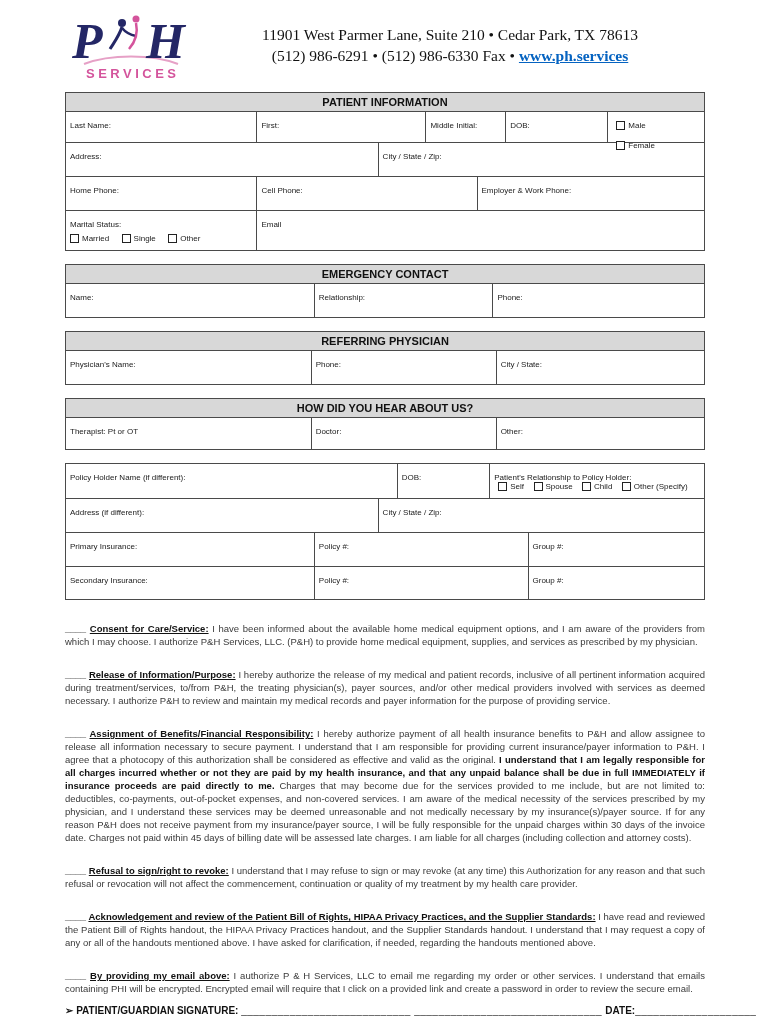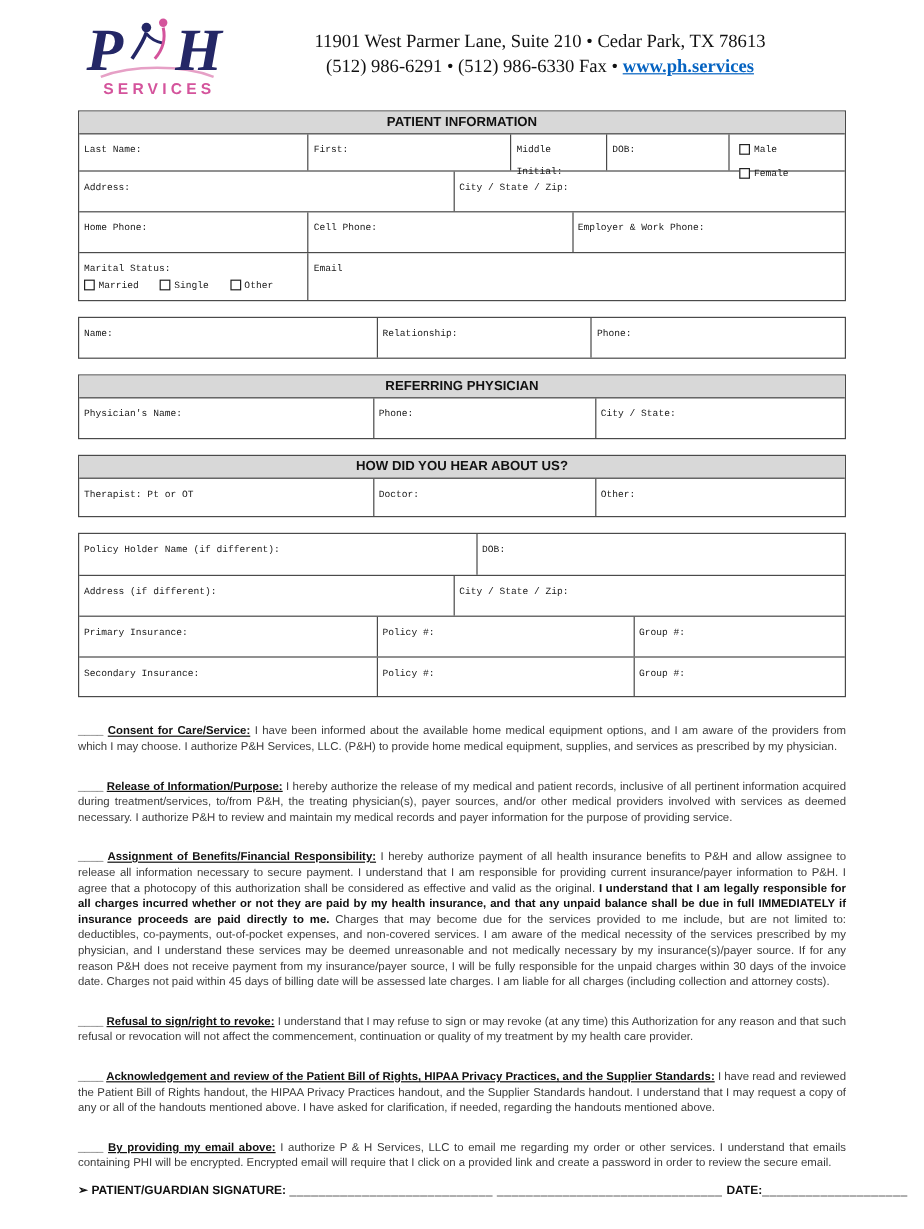--- a/index.html
+++ b/index.html
@@ -16,21 +16,21 @@
     font-family:"Liberation Serif", serif; font-size:15.5px; color:#111;
   }
   .hdr-line2 { margin-top:3px; }
   a.site { color:#0563c1; text-decoration:underline; cursor:pointer;font-weight:bold; }
   
   .ftable { margin:0 65px 13px 65px; border:1px solid #4a4a4a; }
   .sec-title {
     background:#d8d8d8; border-bottom:1px solid #4a4a4a; text-align:center;
     font-weight:bold; font-size:11px; padding:3px 0; color:#111;
   }
-  .frow { display:flex; border-bottom:1px solid #4a4a4a;font-family:Liberation Mono, monospace; }
+  .frow { display:flex; border-bottom:1px solid #4a4a4a; }
   .frow:last-child { border-bottom:none; }
   .fcell { border-right:1px solid #4a4a4a; padding:2px 4px; position:relative; }
   .fcell:last-child { border-right:none; flex:1; }
   .lbl { font-size:8px; color:#1a1a1a; }
   .h30{height:30px} .h31{height:31px} .h32{height:32px} .h33{height:33px}
   .h34{height:34px} .h39{height:39px}
   .cb { display:inline-block; width:9px; height:9px; border:1px solid #222;
         background:#fff; margin-right:3px; vertical-align:-1px; cursor:pointer; }
   .cbl { font-size:8px; margin-right:8px; vertical-align:1px; }
   .cbrow { white-space:nowrap; }
@@ -104,20 +104,21 @@
           <span class="cb"></span><span class="cbl">Married</span>
           <span class="cb"></span><span class="cbl">Single</span>
           <span class="cb"></span><span class="cbl">Other</span>
         </div>
       </div>
       <div class="fcell h39"><span class="lbl">Email</span></div>
     </div>
   </div>
 
   <div class="ftable">
+    <div class="sec-title">EMERGENCY CONTACT</div>
     <div class="frow">
       <div class="fcell h33" style="width:39%"><span class="lbl">Name:</span></div>
       <div class="fcell h33" style="width:28%"><span class="lbl">Relationship:</span></div>
       <div class="fcell h33"><span class="lbl">Phone:</span></div>
     </div>
   </div>
 
   <div class="ftable">
     <div class="sec-title">REFERRING PHYSICIAN</div>
     <div class="frow">
@@ -133,20 +134,29 @@
       <div class="fcell h31" style="width:38.5%"><span class="lbl">Therapist: Pt or OT</span></div>
       <div class="fcell h31" style="width:29%"><span class="lbl">Doctor:</span></div>
       <div class="fcell h31"><span class="lbl">Other:</span></div>
     </div>
   </div>
 
   <div class="ftable">
     <div class="frow">
       <div class="fcell h34" style="width:52%"><span class="lbl">Policy Holder Name (if different):</span></div>
       <div class="fcell h34" style="width:14.5%"><span class="lbl">DOB:</span></div>
+      <div class="fcell h34">
+        <span class="lbl">Patient's Relationship to Policy Holder:</span>
+        <div class="cbrow bottomrow" style="left:8px">
+          <span class="cb"></span><span class="cbl" style="margin-right:5px">Self</span>
+          <span class="cb"></span><span class="cbl" style="margin-right:5px">Spouse</span>
+          <span class="cb"></span><span class="cbl" style="margin-right:5px">Child</span>
+          <span class="cb"></span><span class="cbl" style="margin-right:0">Other (Specify)</span>
+        </div>
+      </div>
     </div>
     <div class="frow">
       <div class="fcell h33" style="width:49%"><span class="lbl">Address (if different):</span></div>
       <div class="fcell h33"><span class="lbl">City / State / Zip:</span></div>
     </div>
     <div class="frow">
       <div class="fcell h33" style="width:39%"><span class="lbl">Primary Insurance:</span></div>
       <div class="fcell h33" style="width:33.5%"><span class="lbl">Policy #:</span></div>
       <div class="fcell h33"><span class="lbl">Group #:</span></div>
     </div>

